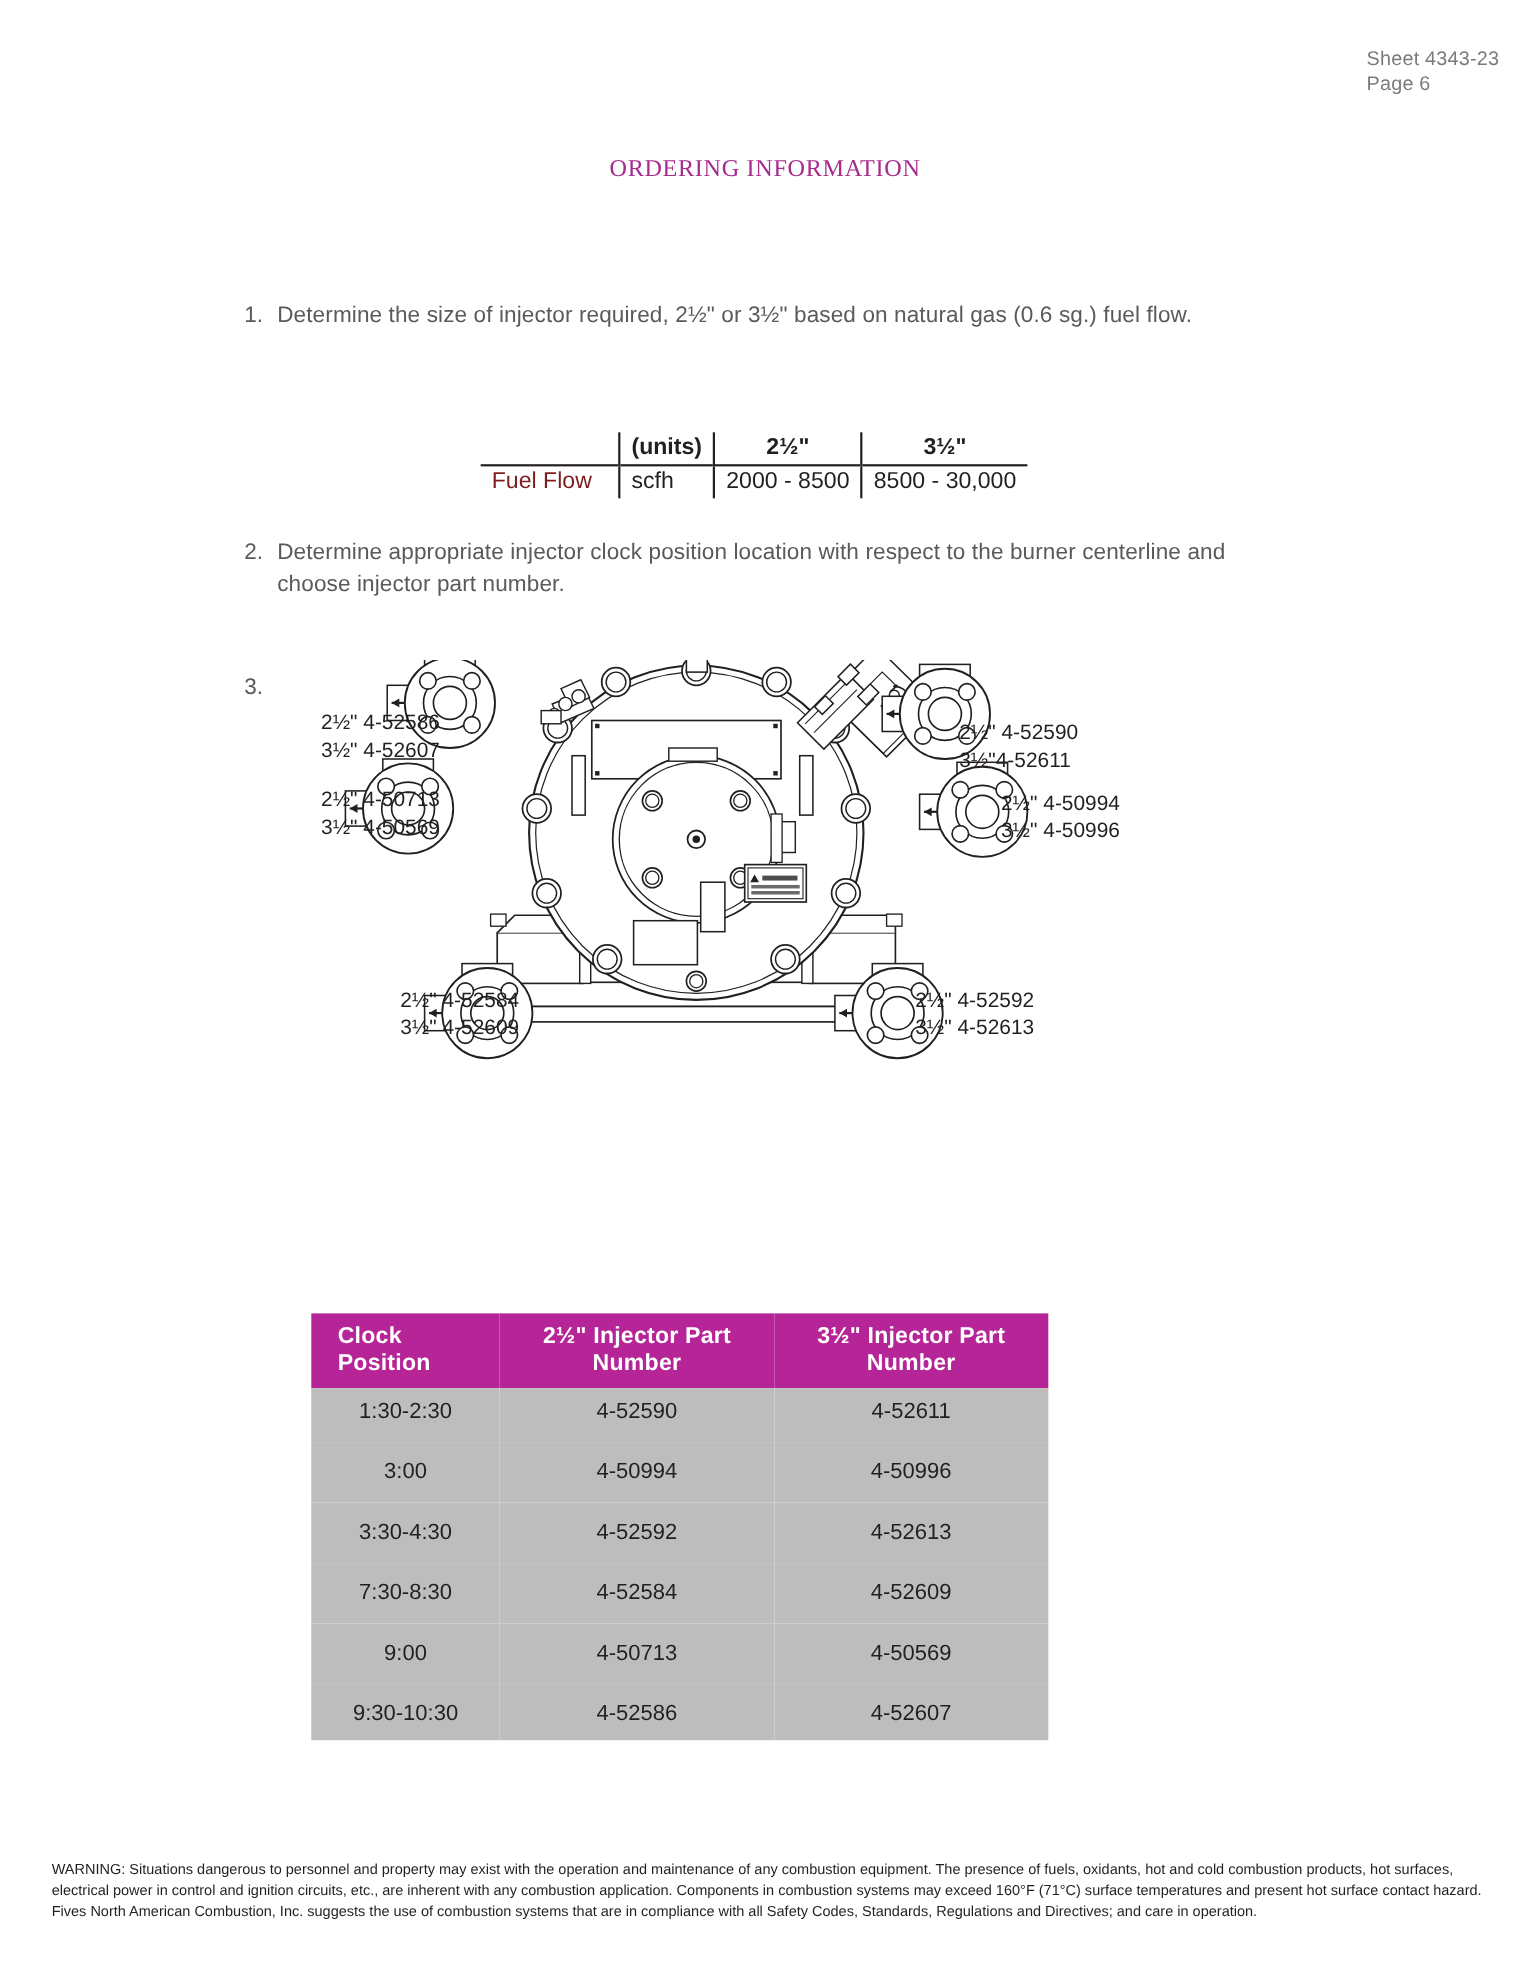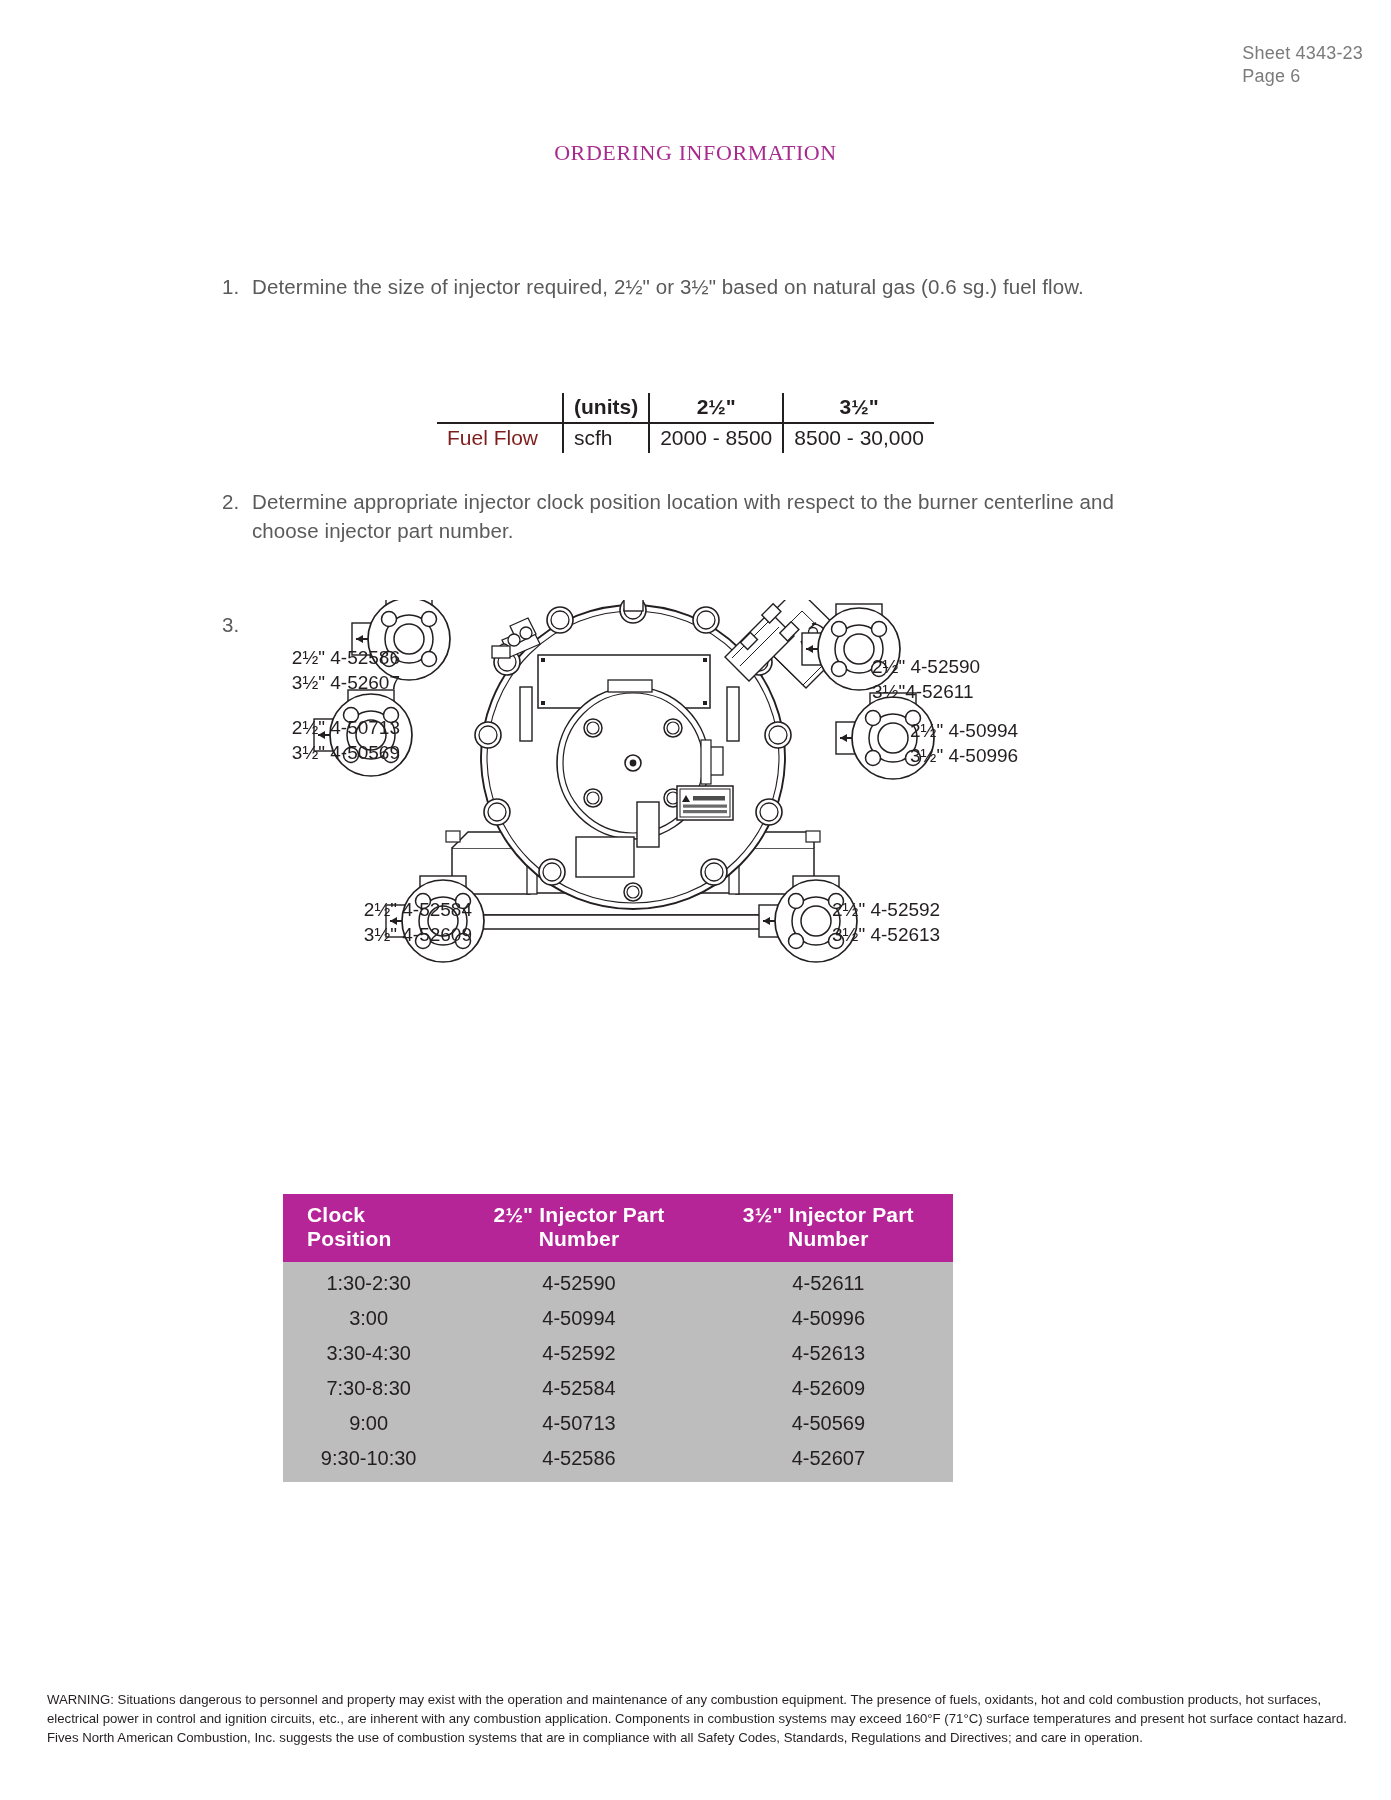--- a/index.html
+++ b/index.html
@@ -111,21 +111,21 @@
     font-size: 21px;
     font-weight: bold;
     padding: 9px 6px 11px 6px;
     text-align: center;
     letter-spacing: .2px;
   }
   #parts-table thead th:first-child { text-align: left; padding-left: 24px; }
   #parts-table tbody td {
     background: #bdbdbd;
     color: #231f20;
-    padding: 6px 6px;
+    padding: 16px 6px;
     text-align: center;
     font-size: 20px;
   }
   #parts-table tbody tr:last-child td { padding-bottom: 12px; }
   #parts-table tbody tr:first-child td { padding-top: 10px; }
 
   
   #footer-warning {
     position: absolute;
     left: 47px; top: 1690px;

